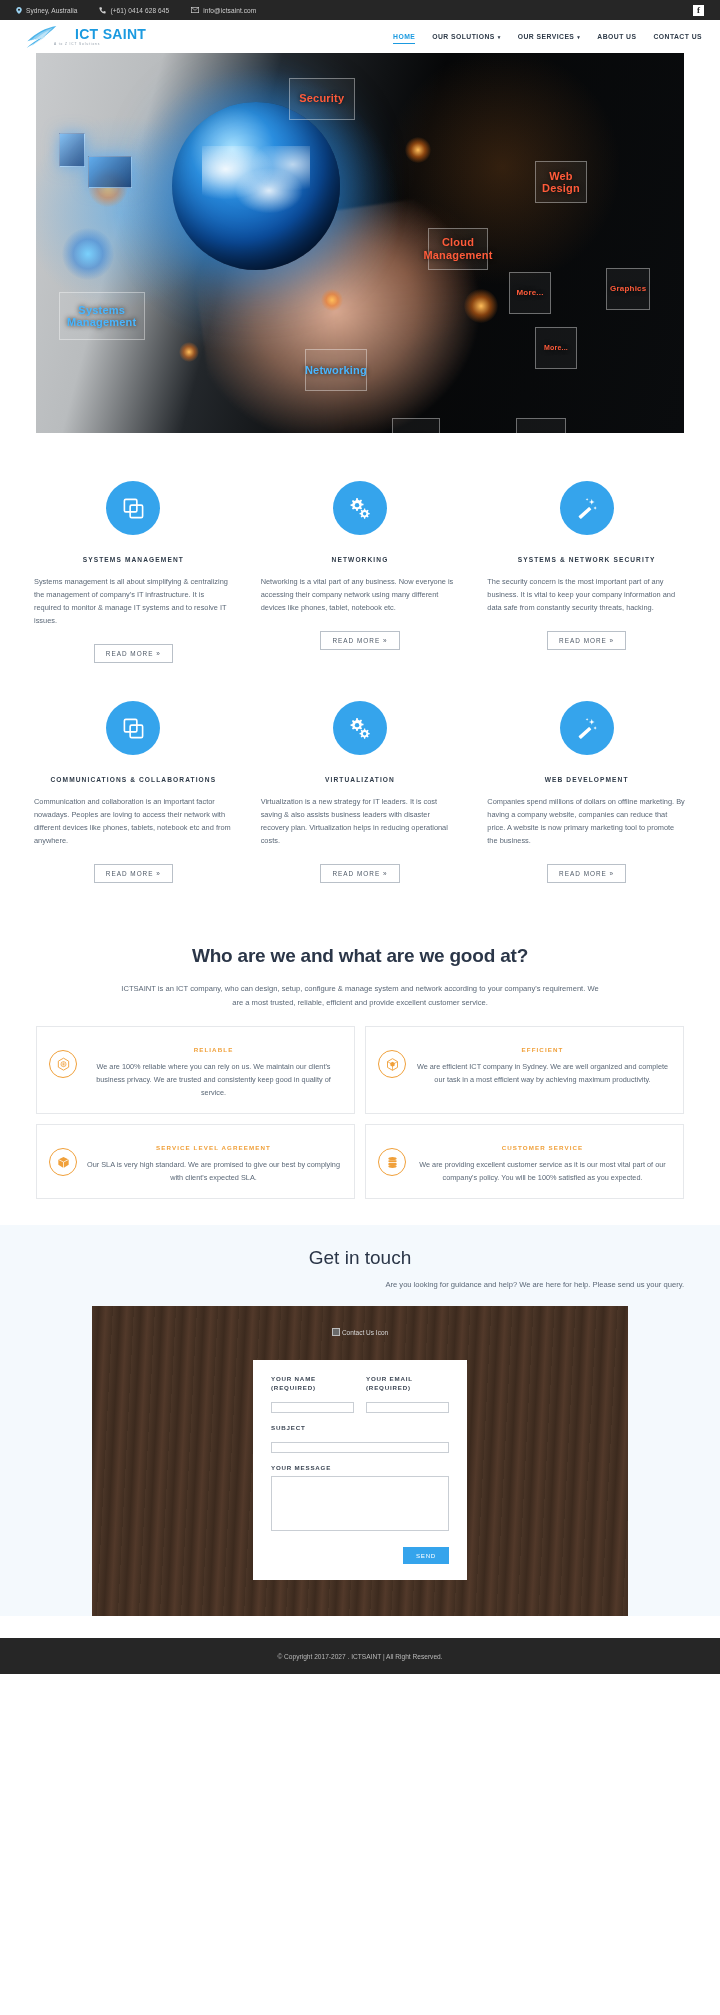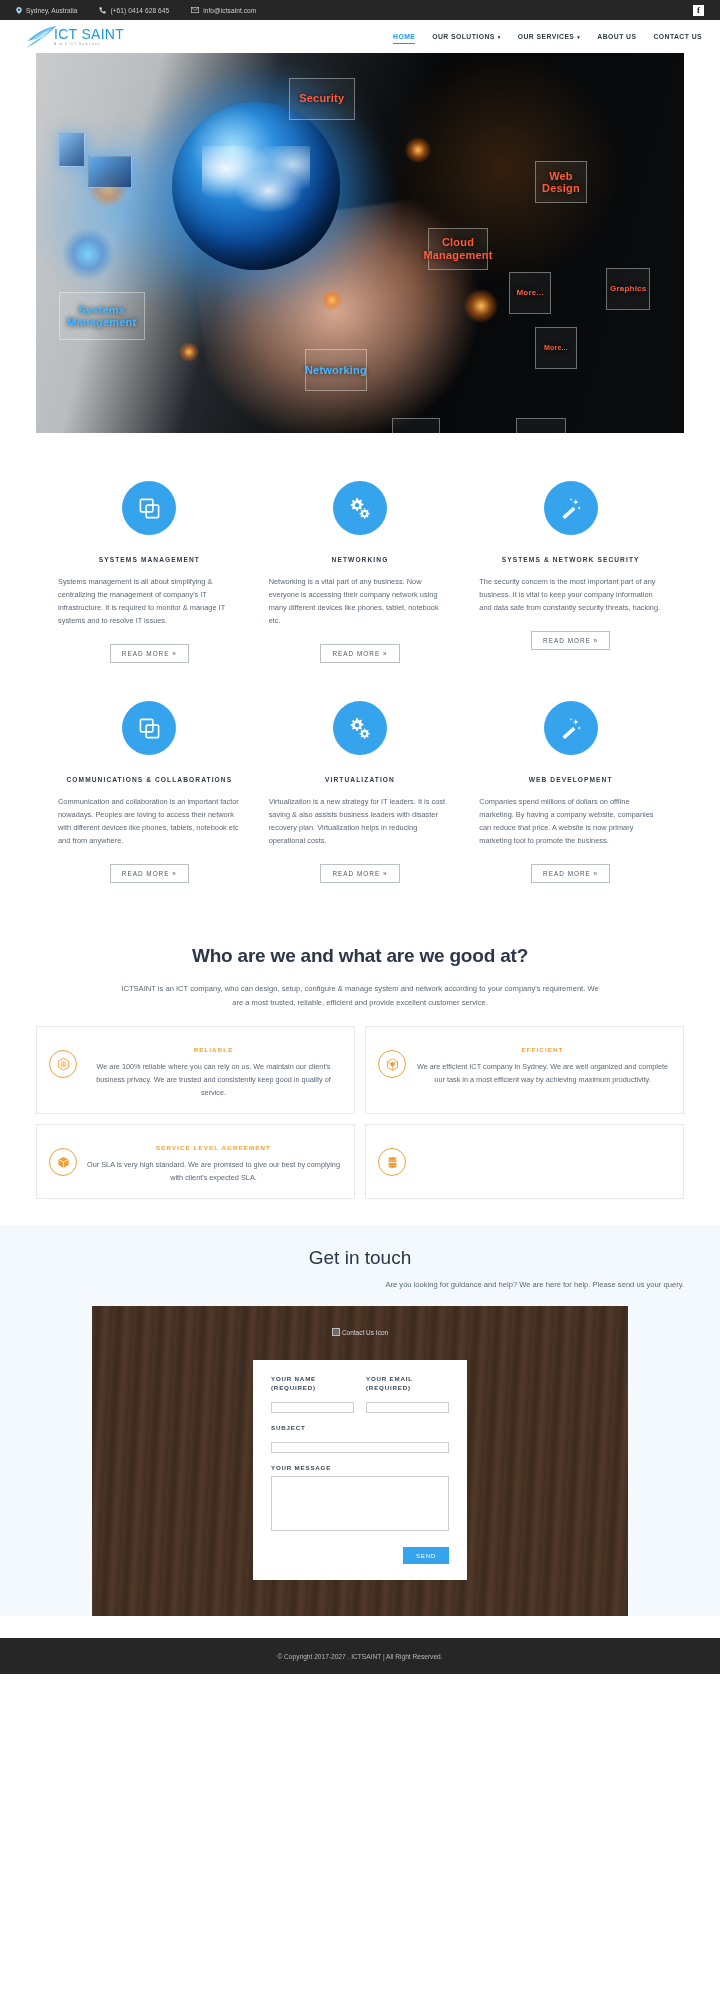--- a/index.html
+++ b/index.html
@@ -41,25 +41,26 @@
     height: 33px;
     background: #ffffff;
     display: flex;
     align-items: center;
     padding: 0 18px 0 24px;
   }
   .logo-wrap { display: flex; align-items: center; }
   .logo-text-block { margin-left: -4px; }
   .logo-text {
     font-family: "Liberation Sans", sans-serif;
-    font-weight: normal;
+    font-weight: bold;
     font-size: 14px;
     letter-spacing: .3px;
     color: #1b9ae0;
     line-height: 14px;
+    margin-left: 21px;
   }
   .logo-sub {
     font-size: 3.2px;
     letter-spacing: .9px;
     color: #8d99a6;
     margin-top: 1px;
   }
   .nav { margin-left: auto; display: flex; align-items: center; }
   .nav-item {
     font-size: 6.8px;
@@ -155,21 +156,21 @@
   .hero-tag.blue { color: #49b6ff; }
   .hero-thumb {
     position: absolute;
     border: 1px solid rgba(255,255,255,.35);
     background: linear-gradient(135deg, rgba(120,190,250,.85), rgba(20,60,120,.8));
     box-shadow: 0 0 16px rgba(60,160,250,.6);
   }
 
   
   .services {
-    padding: 48px 44px 0;
+    padding: 48px 20px 0;
     display: flex;
     flex-wrap: wrap;
   }
   .svc {
     width: 33.333%;
     padding: 0 14px;
     text-align: center;
     margin-bottom: 38px;
   }
   .svc-icon {
@@ -595,20 +596,24 @@
     <div class="feat">
       <div class="feat-inner">
         <div class="feat-ico">
           <svg width="15" height="15" viewBox="0 0 18 18">
             <ellipse cx="9" cy="4.2" rx="5" ry="1.9" fill="#f0a03a"></ellipse>
             <rect x="4" y="6.2" width="10" height="2.4" rx="1" fill="#f0a03a"></rect>
             <rect x="4" y="9.6" width="10" height="2.4" rx="1" fill="#f0a03a"></rect>
             <ellipse cx="9" cy="13.6" rx="5" ry="1.9" fill="#f0a03a"></ellipse>
           </svg>
         </div>
+        <div class="feat-txt">
+          <div class="feat-title">CUSTOMER SERVICE</div>
+          <div class="feat-body">We are providing excellent customer service as it is our most vital part of our company's policy. You will be 100% satisfied as you expected.</div>
+        </div>
       </div>
     </div>
 
   </div>
 </div>
 
 <div class="touch">
   <div class="touch-title">Get in touch</div>
   <div class="touch-sub">Are you looking for guidance and help? We are here for help. Please send us your query.</div>
 

